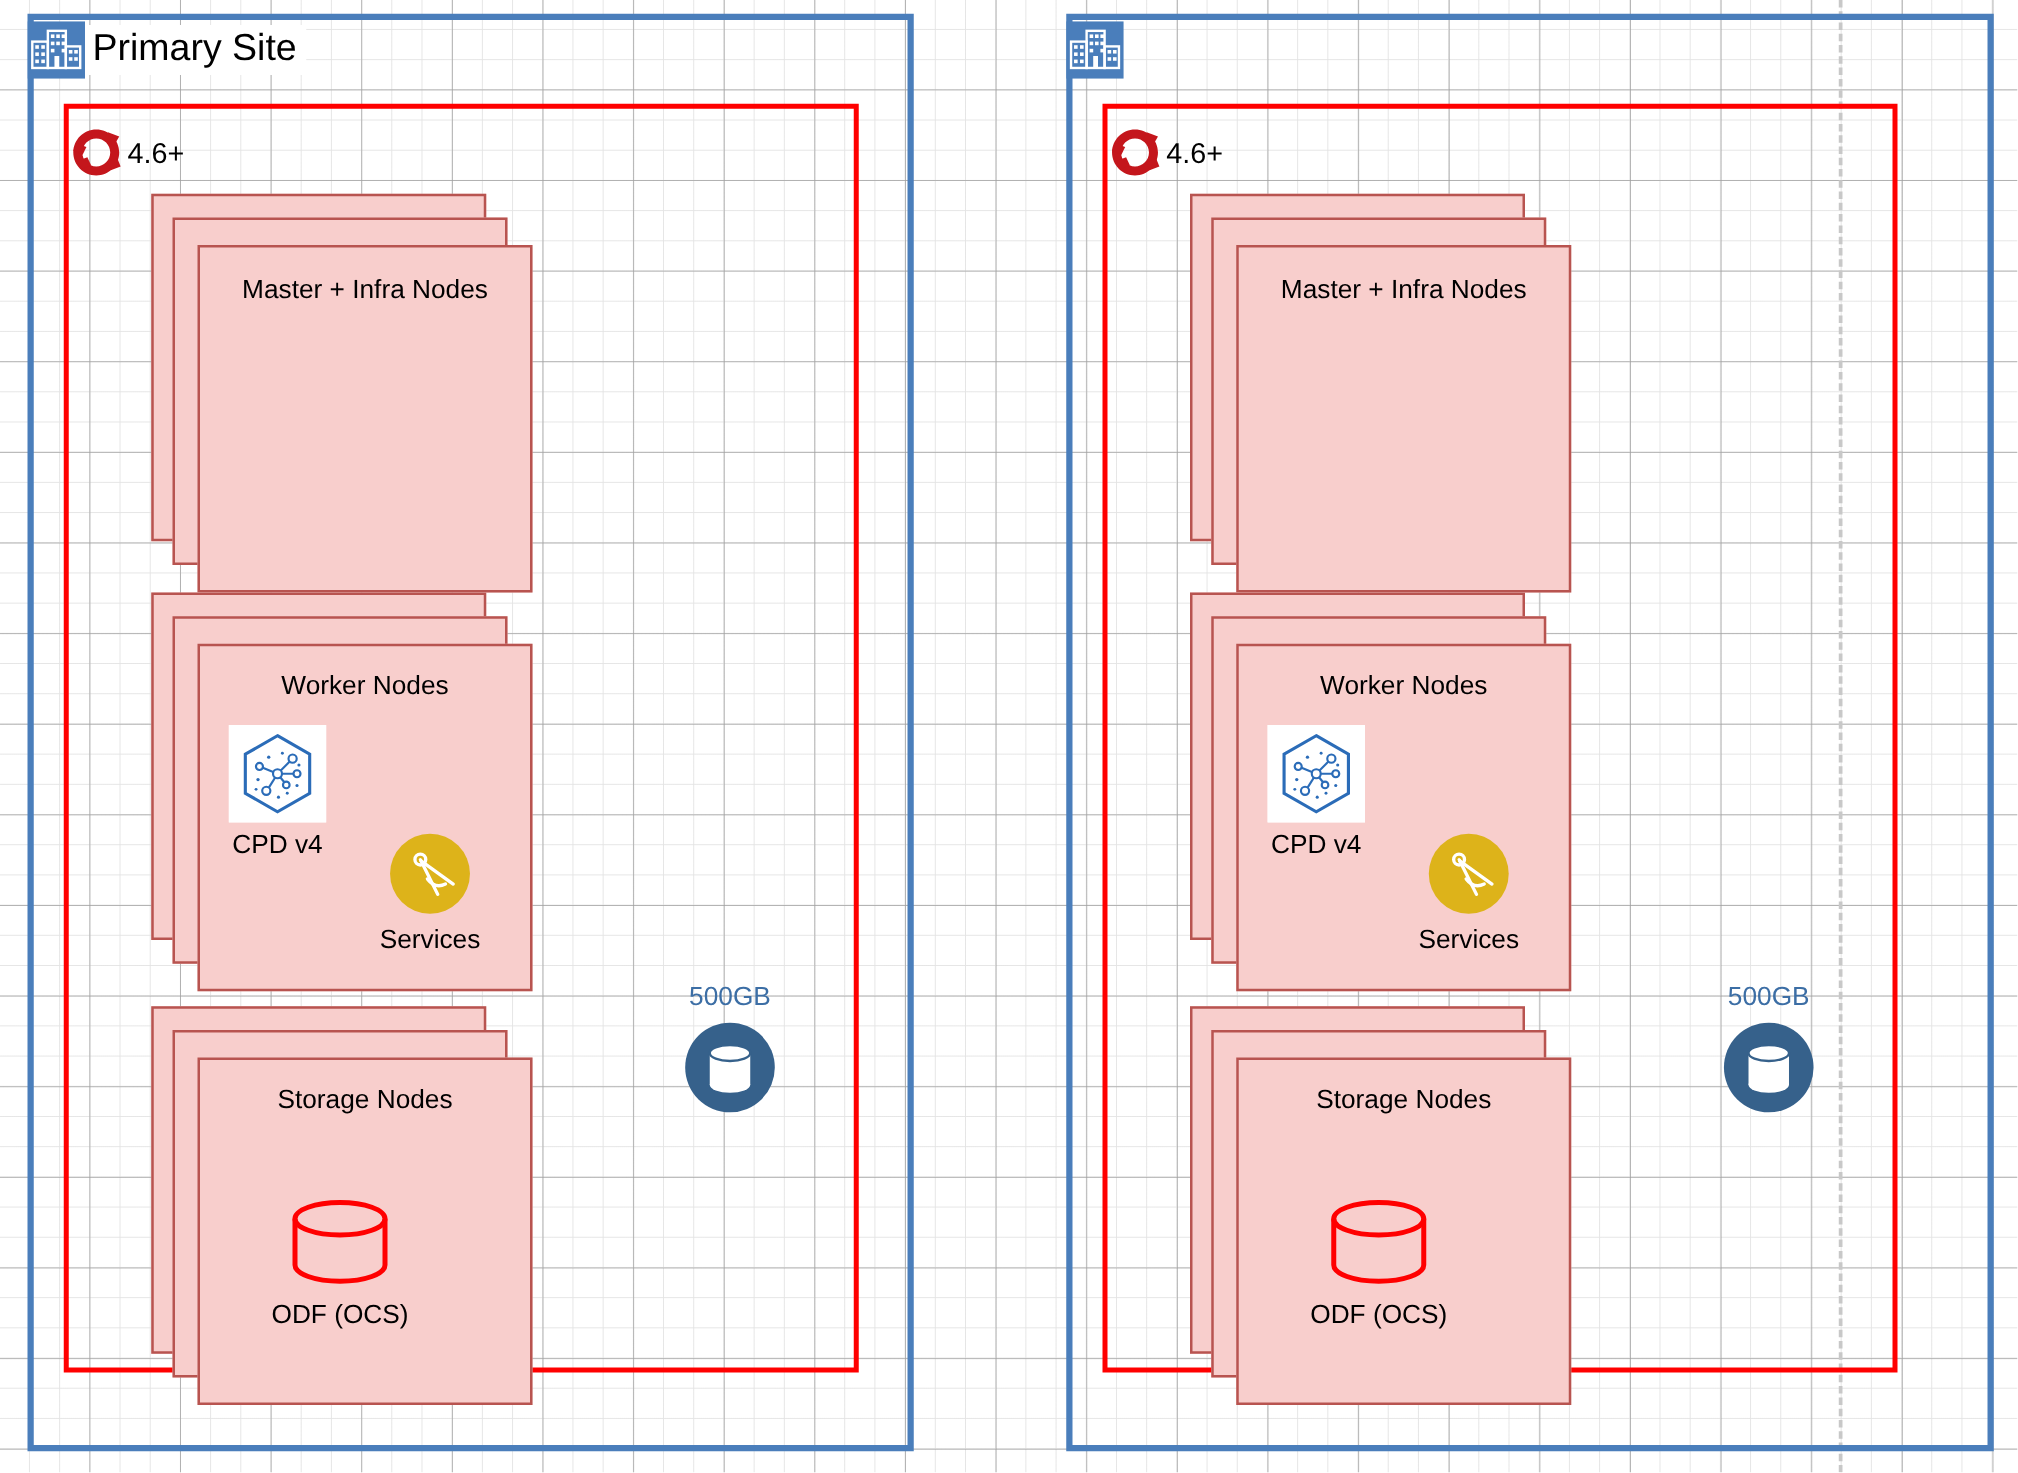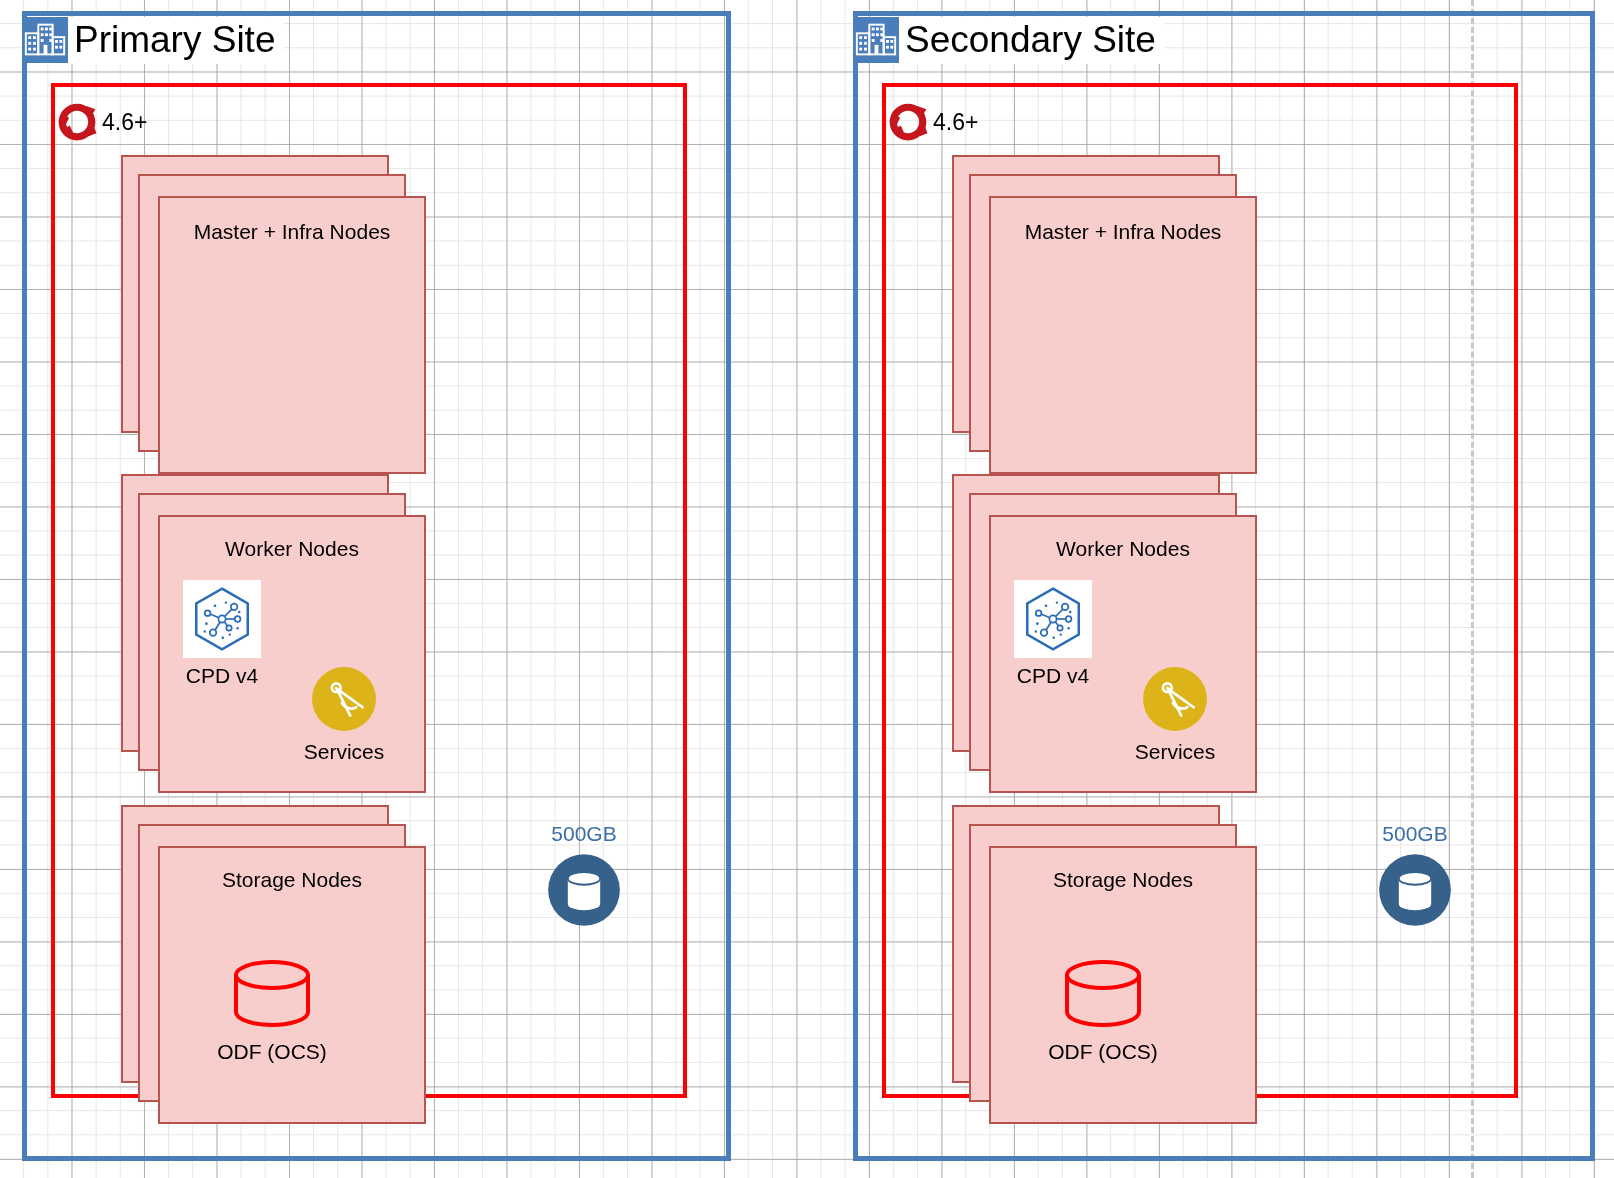--- a/index.html
+++ b/index.html
@@ -50,21 +50,21 @@
     position: absolute;
     top: -5px;
     left: -5px;
     height: 58px;
     display: flex;
     align-items: center;
     padding-left: 0;
     z-index: 6;
   }
   .site-title {
-    font-size: 37px;
+    font-size: 30px;
     color: #000000;
     line-height: 1;
     white-space: nowrap;
     background: #ffffff;
     padding: 4px 8px 6px 6px;
   }
 
   
   .building-icon {
     width: 46px; height: 46px;
@@ -137,21 +137,21 @@
   }
 
   .services-circle {
     width: 66px; height: 66px;
     display: block;
   }
 
   .odf-cyl { display: block; }
 
   
-  .disk-group { position: absolute; z-index: 5; margin-top: 36px; }
+  .disk-group { position: absolute; z-index: 5; }
   .disk-label {
     position: absolute;
     font-size: 21px;
     color: #3c6ea5;
     white-space: nowrap;
     text-align: center;
     left: 0; right: 0;
   }
   .disk-icon { width: 74px; height: 74px; display: block; }
 </style>
@@ -443,17 +443,16 @@
             <rect x="28.5" y="17" width="3" height="3"></rect>
           <rect x="19.5" y="23" width="3" height="3"></rect>
             <rect x="28.5" y="23" width="3" height="3"></rect>
           <rect x="22.5" y="29" width="4" height="10"></rect>
           <rect x="34.5" y="24" width="3" height="3"></rect>
             <rect x="39" y="24" width="3" height="3"></rect>
           <rect x="34.5" y="30" width="3" height="3"></rect>
             <rect x="39" y="30" width="3" height="3"></rect>
         </g>
       </svg>
-      <span class="site-title">Secondary Site</span>
     </div>
   </div>
 
 </div>
 
 </body></html>

